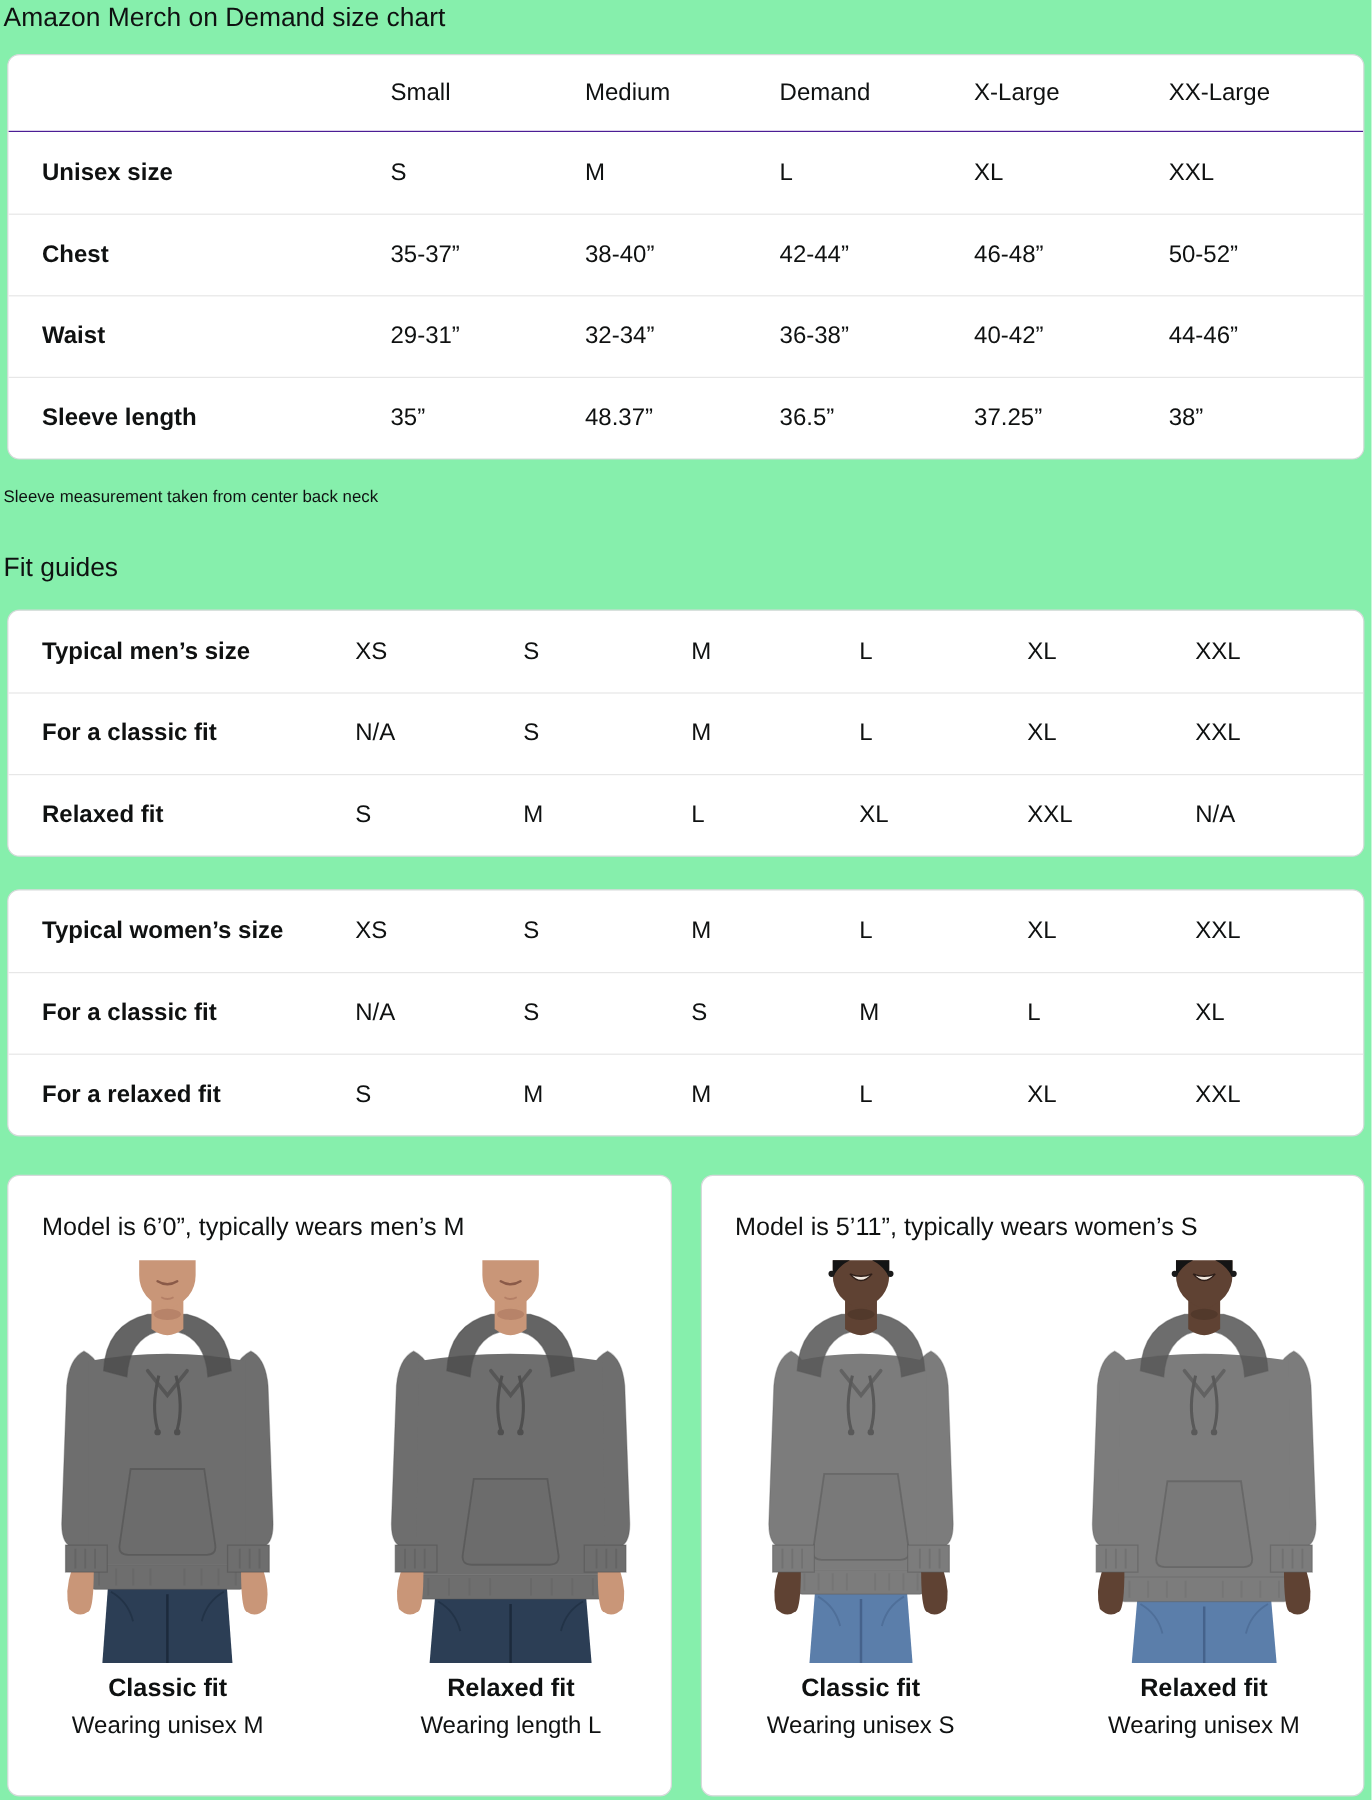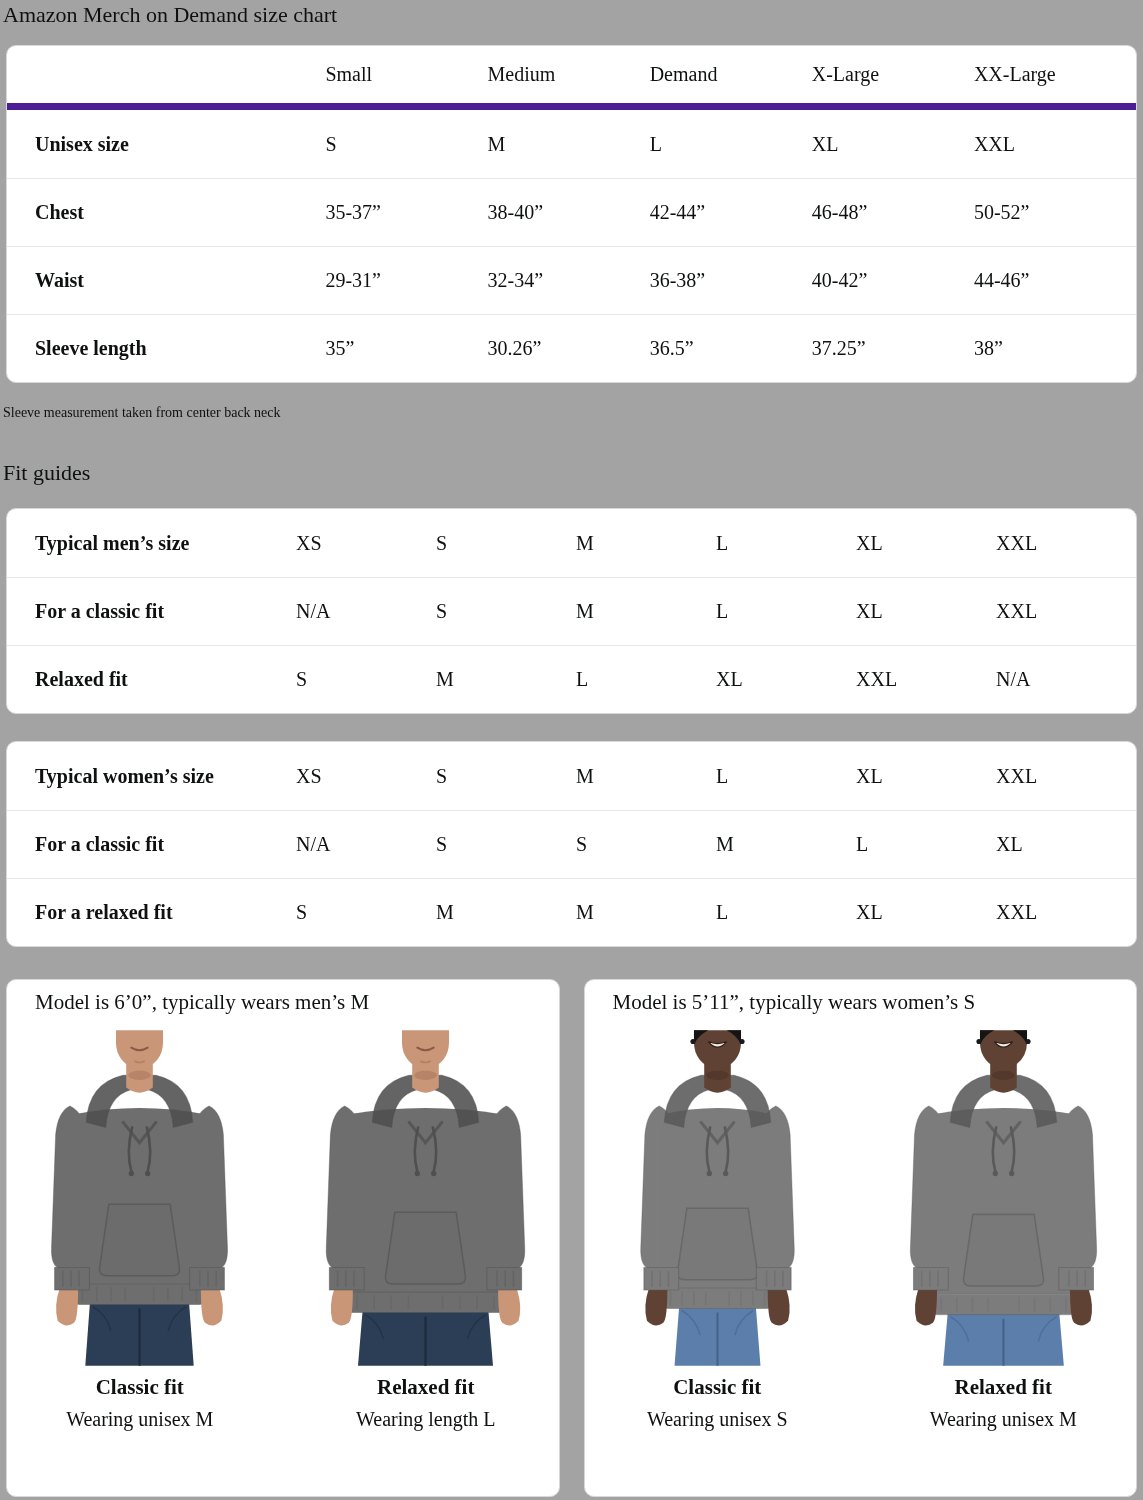--- a/index.html
+++ b/index.html
@@ -1,44 +1,44 @@
 <!DOCTYPE html>
 <html><head>
 <meta charset="utf-8">
 <style>
   * { box-sizing: border-box; }
   html,body { margin:0; padding:0; background:#fff; }
   .page{
     width:1143px; height:1500px; overflow:hidden; position:relative;
-    padding:2px 3px 0; background:#a3a3a3;
-    font-family:Liberation Serif, serif; color:#0F1111;
+    padding:2px 3px 0; background:#86efac;
+    font-family:Liberation Sans, sans-serif; color:#0F1111;
   }
   .page-title{ font-size:22px; line-height:26px; font-weight:400; margin:0; }
 
   .tbl{
     margin:17px 3px 0; border:1px solid #D5D9D9; border-radius:10px;
     overflow:hidden; font-size:20px; background:#fff;
   }
   .trow{ display:grid; grid-template-columns:28.2% repeat(5,1fr); align-items:center; height:68px; }
-  .trow.head{ height:64px; border-bottom:7px solid #4c1d95; }
+  .trow.head{ height:64px; border-bottom:1px solid #4c1d95; }
   .trow + .trow{ border-top:1px solid #E7E7E7; }
   .trow.head + .trow{ border-top:none; }
   .cell{ padding-right:6px; white-space:nowrap; }
   .cell.label{ padding-left:28px; font-weight:700; }
   .tbl.fit .trow{ grid-template-columns:25.6% repeat(6,1fr); }
 
   .note{ font-size:14px; line-height:22px; margin:19px 0 0 0; }
   .fit-heading{ font-size:22px; line-height:26px; font-weight:400; margin:36px 0 0 0; }
   .tbl.mens{ margin-top:22px; }
   .tbl.womens{ margin-top:27px; }
 
   .cards{ display:flex; gap:24px; margin:32px 3px 0; }
   .card{
     flex:1; border:1px solid #D5D9D9; border-radius:10px; height:518px;
-    padding:10px 10px 0; background:#fff;
+    padding:30px 10px 0; background:#fff;
   }
   .card-title{ font-size:21px; line-height:25px; font-weight:400; margin:0 0 0 18px; }
   .figures{ display:flex; justify-content:center; gap:54px; margin-top:12px; }
   .figures figure{ margin:0; text-align:center; width:232px; }
   .fig-img{ height:340px; }
   .fig-img svg{ width:225px; height:340px; display:block; margin:0 auto; }
   .fit-label{ font-size:21px; font-weight:700; margin-top:8px; }
   .wearing{ font-size:20px; margin-top:8px; }
 </style>
 </head>
@@ -77,21 +77,21 @@
       <div class="cell label">Waist</div>
       <div class="cell">29-31”</div>
       <div class="cell">32-34”</div>
       <div class="cell">36-38”</div>
       <div class="cell">40-42”</div>
       <div class="cell">44-46”</div>
     </div>
     <div class="trow">
       <div class="cell label">Sleeve length</div>
       <div class="cell">35”</div>
-      <div class="cell">30.26”</div>
+      <div class="cell">48.37”</div>
       <div class="cell">36.5”</div>
       <div class="cell">37.25”</div>
       <div class="cell">38”</div>
     </div>
   </section>
 
   <p class="note">Sleeve measurement taken from center back neck</p>
 
   <h2 class="fit-heading">Fit guides</h2>
 

